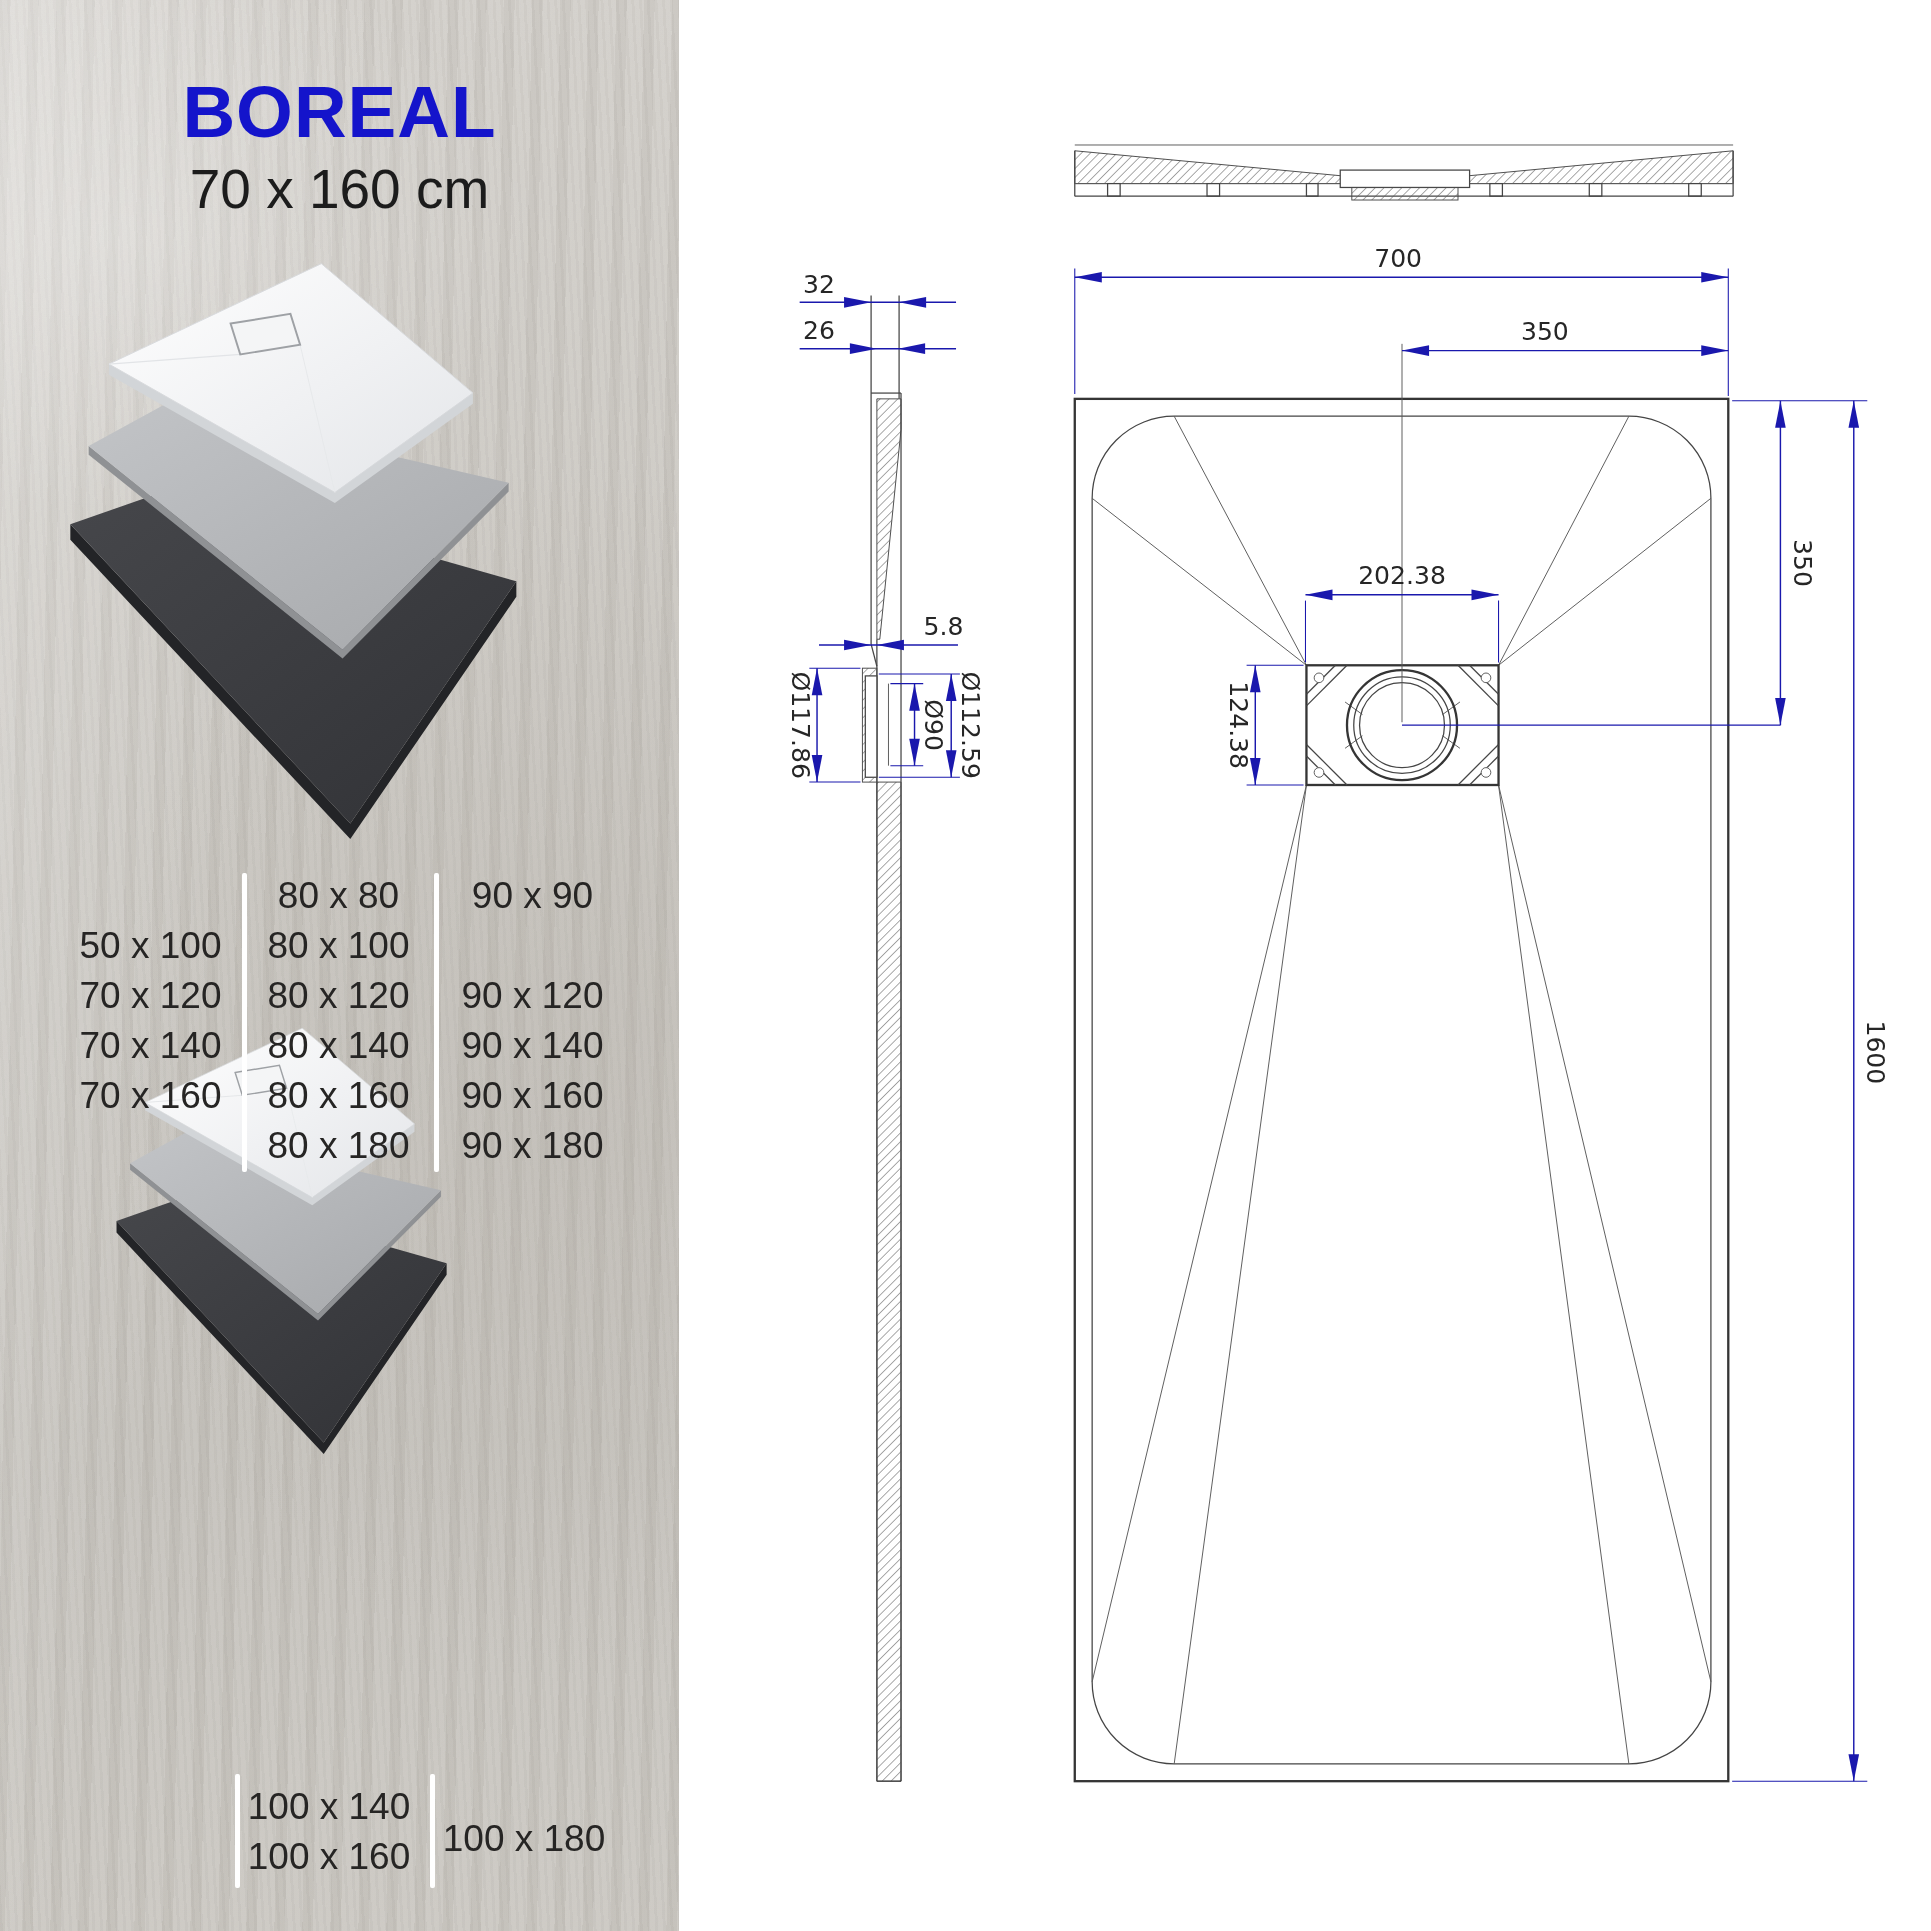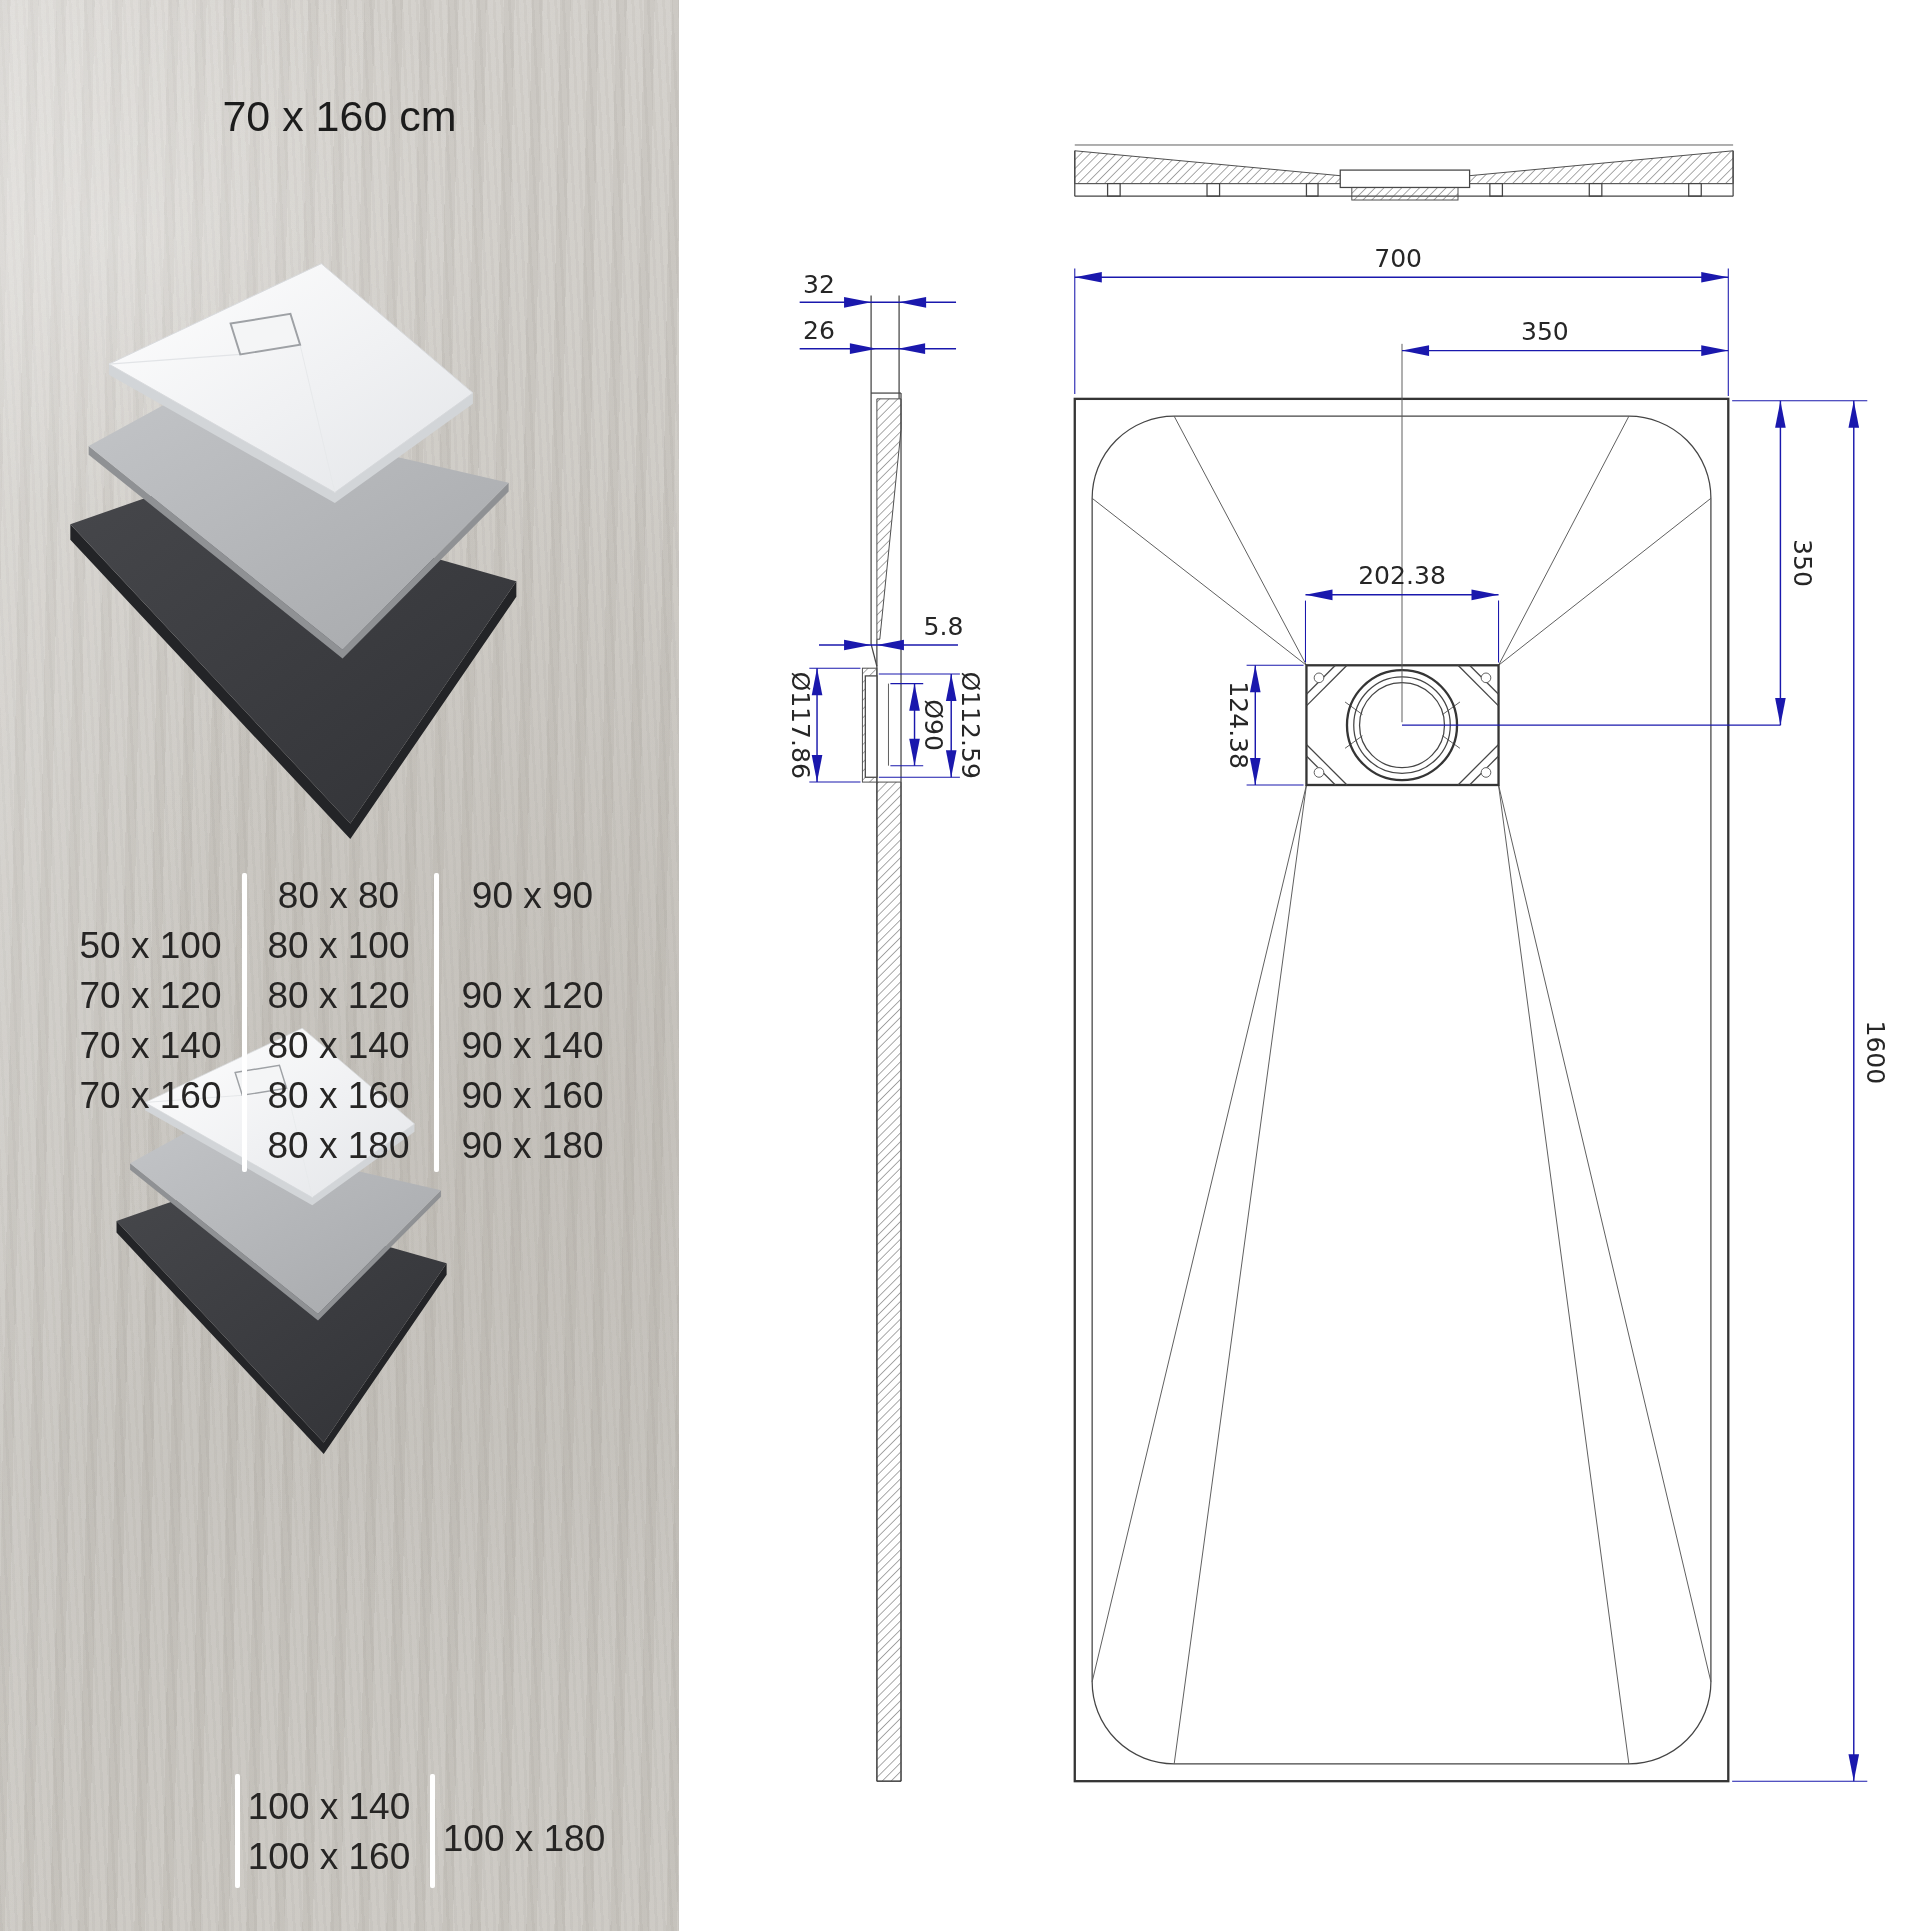--- a/index.html
+++ b/index.html
@@ -12,21 +12,21 @@
       linear-gradient(100deg, rgba(255,255,255,.30) 0%, rgba(255,255,255,0) 38%),
       radial-gradient(599px 406px at 18% 12%, rgba(255,255,255,.22), rgba(255,255,255,0) 70%),
       radial-gradient(676px 869px at 85% 55%, rgba(176,170,162,.25), rgba(176,170,162,0) 70%),
       repeating-linear-gradient(91deg, rgba(128,122,114,.07) 0 10.6px, rgba(255,255,255,.06) 10.6px 28px),
       repeating-linear-gradient(87deg, rgba(96,90,84,.05) 0 2.9px, rgba(255,255,255,0) 2.9px 7.7px),
       linear-gradient(180deg,#d3d0cb 0%, #cac7c1 45%, #c6c3bd 75%, #ccc9c3 100%);}
   .noise-svg{position:absolute;left:0;top:0;width:679px;height:1931px;opacity:.55;}
 
   .brand-block{position:absolute;left:0;top:75px;width:679px;text-align:center;}
   .brand-title{font-size:73px;line-height:73px;font-weight:600;letter-spacing:1px;color:#1414cb;}
-  .brand-size{font-size:43px;line-height:58px;font-weight:400;color:#1c1c1c;margin-top:11.6px;}
+  .brand-size{font-size:55px;line-height:58px;font-weight:400;color:#1c1c1c;margin-top:11.6px;}
 
   .render{position:absolute;}
   .render-1{left:24px;top:220px;width:502px;height:626px;}
   .render-2{left:82px;top:996px;width:372px;height:463px;}
 
   
   .size-table{position:absolute;color:#262524;font-size:37px;}
   .tcol{position:absolute;top:0;}
   .tcell{display:block;height:50px;line-height:50px;text-align:center;white-space:nowrap;}
   .tdiv{position:absolute;width:4.8px;background:#ffffff;border-radius:1.9px;}
@@ -62,20 +62,21 @@
 <div class="left-panel">
   <svg class="noise-svg" xmlns="http://www.w3.org/2000/svg" viewBox="0 0 703 2000" width="679" height="1931">
     <filter id="noiseF">
         <feTurbulence type="fractalNoise" baseFrequency="0.8" numOctaves="2" stitchTiles="stitch"></feTurbulence>
       <feColorMatrix type="matrix" values="0 0 0 0 0.42  0 0 0 0 0.41  0 0 0 0 0.39  0 0 0 0.10 0"></feColorMatrix>
       </filter>
     <rect x="0" y="0" width="703" height="2000" filter="url(#noiseF)"></rect>
   </svg>
 
   <div class="brand-block">
+    <div class="brand-title">BOREAL</div>
     <div class="brand-size">70 x 160 cm</div>
   </div>
 
   <svg class="render render-1" viewBox="0 0 520 648" xmlns="http://www.w3.org/2000/svg">
     <defs>
       <linearGradient id="gWhite" x1="0" y1="0" x2="1" y2="1">
         <stop offset="0" stop-color="#ffffff"></stop>
           <stop offset=".55" stop-color="#f0f1f3"></stop>
           <stop offset="1" stop-color="#e3e5e8"></stop>
       </linearGradient>

